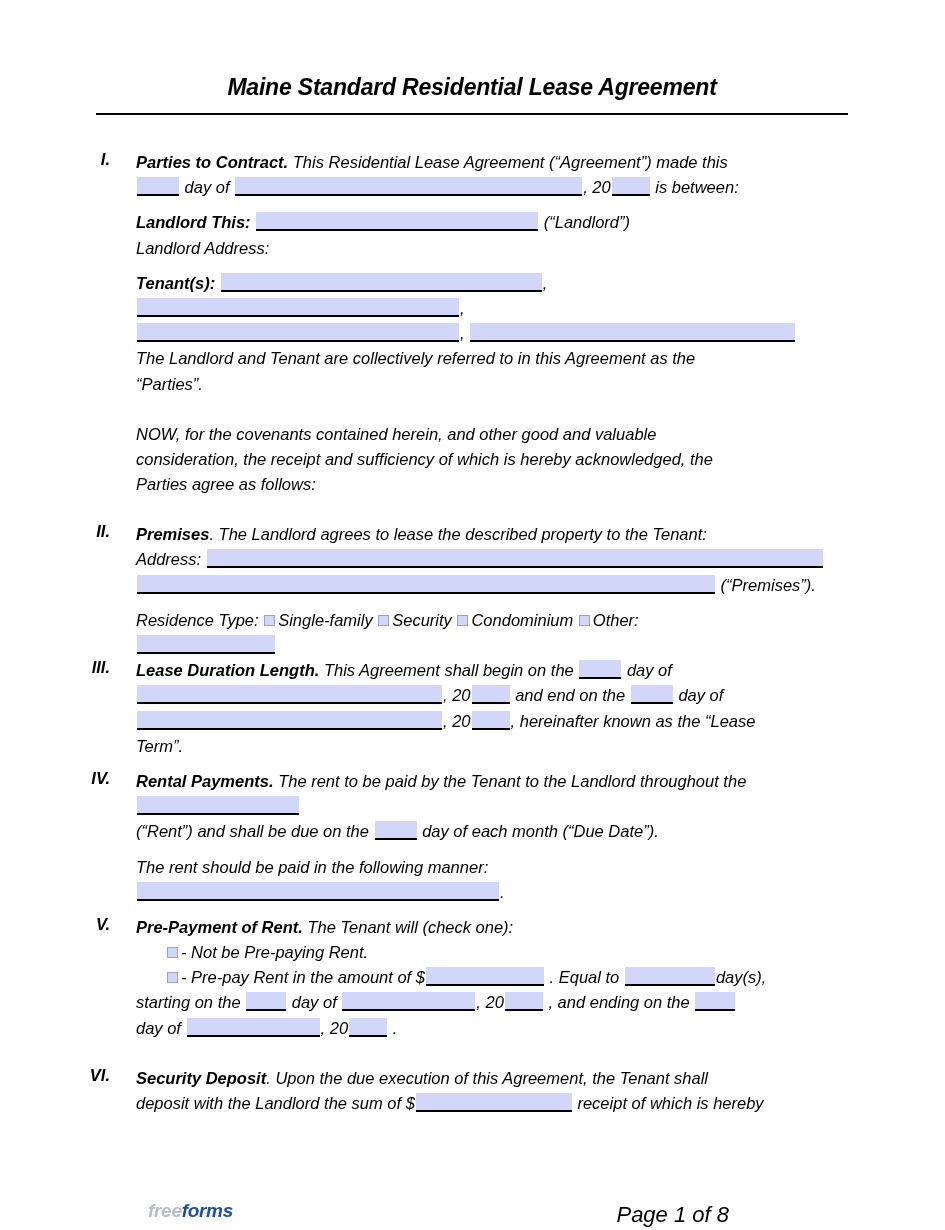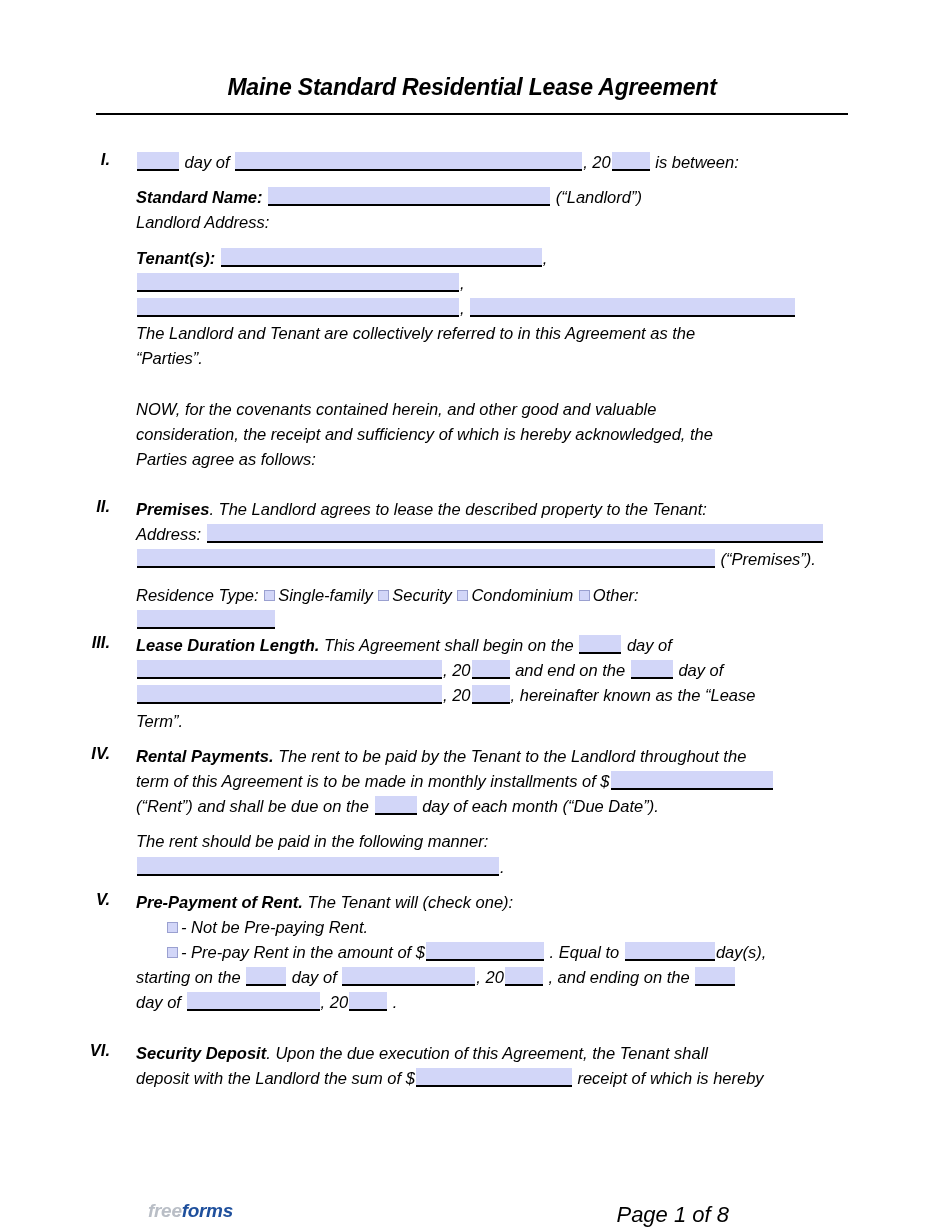--- a/index.html
+++ b/index.html
@@ -169,28 +169,31 @@
 
   <div class="doc-title">Maine Standard Residential Lease Agreement</div>
   <div class="title-rule"></div>
 
   <div class="content">
 
     <div class="section">
       <div class="numeral">I.</div>
       <div class="body-col">
         <div class="line">
+          <b>Parties to Contract.</b><span> This Residential Lease Agreement (“Agreement”) made this</span>
+        </div>
+        <div class="line">
           <span class="blank w-day"></span>
           <span>day of</span>
           <span class="blank w-month"></span><span>, 20</span><span class="blank w-yr"></span>
           <span>is between:</span>
         </div>
         <div class="spacer-sm"></div>
         <div class="line">
-          <b>Standard Name:</b>
+          <b>Landlord This:</b>
           <span class="blank w-name"></span>
           <span>(“Landlord”)</span>
         </div>
         <div class="line">
           <span>Landlord Address:</span>
         </div>
         <div class="spacer-sm"></div>
         <div class="line">
           <b>Tenant(s):</b>
           <span class="blank w-ten1"></span><span>,</span>
@@ -264,21 +267,21 @@
 
     <div class="spacer-sm"></div>
 
     <div class="section">
       <div class="numeral">IV.</div>
       <div class="body-col">
         <div class="line">
           <b>Rental Payments.</b><span>  The rent to be paid by the Tenant to the Landlord throughout the</span>
         </div>
         <div class="line">
-          <span>term of this Agreement is to be made in monthly installments of $</span><span class="blank w-rent"></span>
+          <span class="blank w-rent"></span>
         </div>
         <div class="line">
           <span>(“Rent”) and shall be due on the</span>
           <span class="blank w-day"></span>
           <span>day of each month (“Due Date”).</span>
         </div>
         <div class="spacer-sm"></div>
         <div class="line">The rent should be paid in the following manner:</div>
         <div class="line">
           <span class="blank w-manner"></span><span>.</span>

